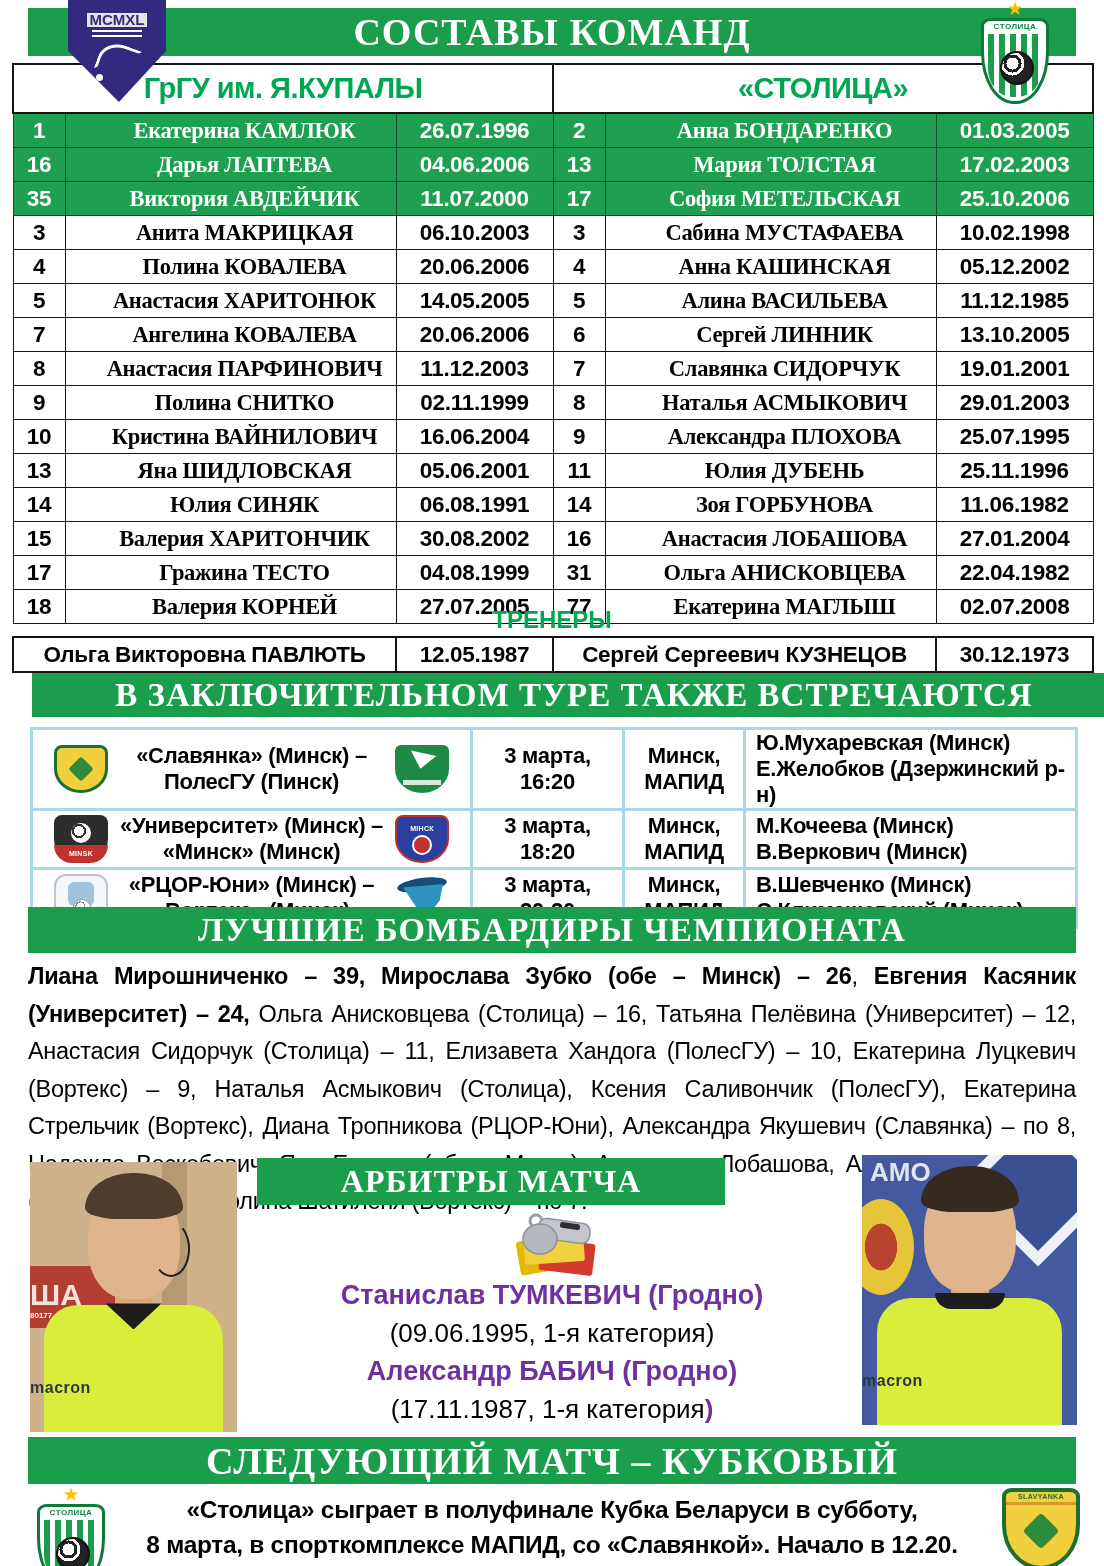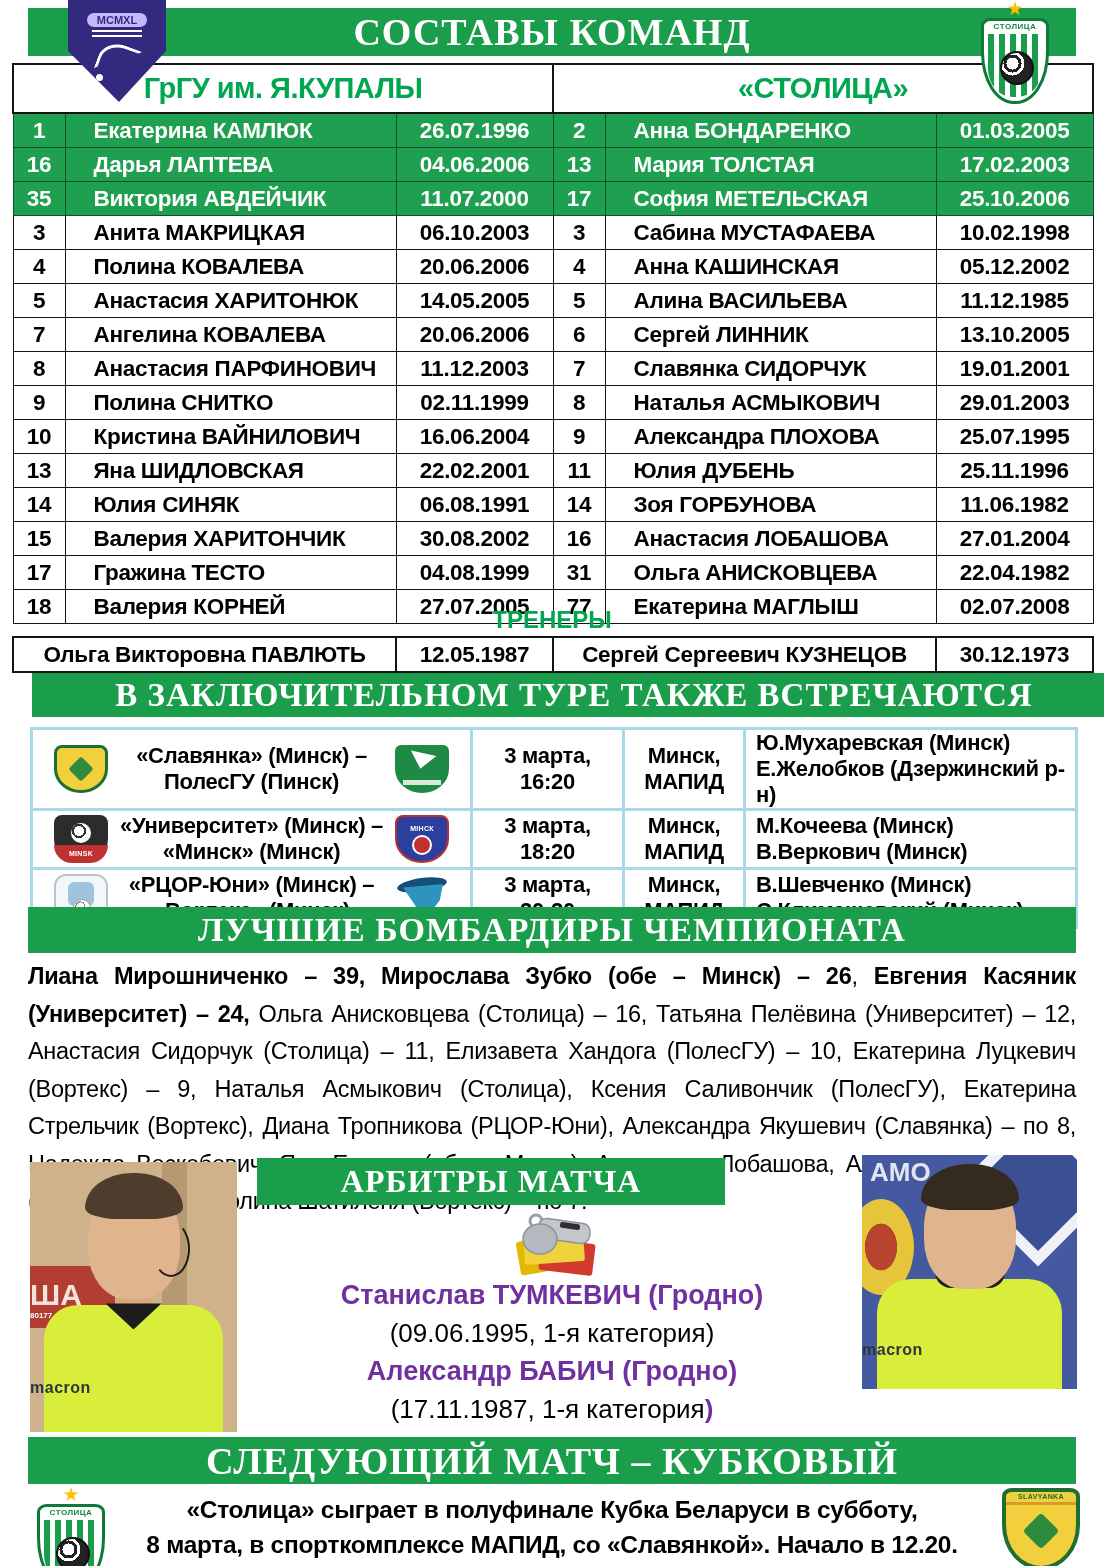--- a/index.html
+++ b/index.html
@@ -10,22 +10,22 @@
           font-family:"Liberation Serif",serif;font-weight:bold;
           display:flex;align-items:center;justify-content:center;letter-spacing:1px;}
   .top-banner{left:28px;top:8px;width:1048px;height:48px;font-size:38px;}
   .round-banner{left:32px;top:673px;width:1084px;height:44px;font-size:33px;}
   .scorers-banner{left:28px;top:907px;width:1048px;height:46px;font-size:34px;}
   .referees-banner{left:257px;top:1158px;width:468px;height:47px;font-size:32px;}
   .bottom-banner{left:28px;top:1437px;width:1048px;height:47px;font-size:38px;}
   
   .pennant{position:absolute;left:68px;top:0;width:98px;height:102px;z-index:6;
            background:#33297f;clip-path:polygon(0 0,100% 0,100% 50%,52% 100%,0 50%);}
-  .pennant .band{margin:13px auto 0;width:62%;background:#c4b5fd;border-radius:7px;
-                 color:#33297f;font-size:11px;font-weight:bold;text-align:center;line-height:14px;}
+  .pennant .band{margin:13px auto 0;width:62%;background:#e5e5e5;border-radius:0;
+                 color:#33297f;font-size:15px;font-weight:bold;text-align:center;line-height:14px;}
   .pennant .line{margin:3px auto 0;width:52%;height:2px;background:#fff;}
   .pennant .player{position:absolute;left:30px;top:44px;width:34px;height:26px;
                    border:3px solid #fff;border-color:#fff transparent transparent #fff;
                    border-radius:60% 0 60% 0;transform:rotate(20deg);}
   .pennant .ball{position:absolute;left:28px;top:74px;width:7px;height:7px;border-radius:50%;background:#fff;}
   
   .stl{position:absolute;z-index:6;text-align:center;}
   .stl .star{color:#ffc000;font-size:19px;line-height:18px;}
   .stl .shield{position:relative;margin:0 auto;width:62px;height:80px;background:#fff;
                border:3px solid #0d7a3a;border-radius:10px 10px 48% 48%/8px 8px 60% 60%;overflow:hidden;}
@@ -46,21 +46,21 @@
              background:#2e8b3d;transform:rotate(45deg);border-radius:4px;}
   .slv .bar{position:absolute;left:0;right:0;top:10px;height:3px;background:#d89a2b;}
   
   table{border-collapse:collapse;table-layout:fixed;}
   .roster{position:absolute;left:12px;top:63px;width:1080px;}
   .roster th{height:45px;background:#fff;color:#00a650;font-size:29px;font-weight:bold;
              border:2.5px solid #141414;letter-spacing:-.5px;}
   .roster td{height:33px;font-size:22.5px;font-weight:bold;border:1.8px solid #141414;
              padding:0;letter-spacing:-.3px;overflow:hidden;white-space:nowrap;}
   .roster td.num,.roster td.dt{text-align:center;}
-  .roster td.nm{text-align:left;padding-left:28px;}
+  .roster td.nm{text-align:center;padding-left:28px;font-family:Liberation Serif, serif;}
   .roster tr.gk td{background:#1ea050;color:#fff;border-color:#11502b;}
   
   .coaches-title{position:absolute;left:0;top:606px;width:1104px;text-align:center;
                  color:#00a650;font-size:24px;font-weight:bold;}
   .coaches{position:absolute;left:12px;top:636px;width:1080px;}
   .coaches td{height:31px;font-size:22.5px;font-weight:bold;border:2.2px solid #141414;
               text-align:center;letter-spacing:-.3px;}
   
   .matches{position:absolute;left:30px;top:727px;width:1045px;}
   .matches td{border:3px solid #a9d8e8;background:#fff;height:56px;font-size:22px;font-weight:bold;
@@ -105,21 +105,21 @@
   .scorers{position:absolute;left:28px;top:958px;width:1048px;margin:0;
            font-size:23.5px;line-height:37.5px;text-align:justify;letter-spacing:-.3px;}
   .scorers .b{font-weight:bold;}
   
   .photo{position:absolute;overflow:hidden;}
   .photo-left{left:30px;top:1162px;width:207px;height:270px;
       background:linear-gradient(90deg,#cdb28b 0 64%,#b69872 64% 76%,#cfb28a 76%);}
   .photo-left .redban{position:absolute;left:0;top:104px;width:118px;height:62px;background:#b23d33;
       color:#f3e3d8;font-weight:bold;font-size:30px;line-height:58px;}
   .photo-left .redban small{display:block;font-size:8px;line-height:8px;margin-top:-12px;color:#fff;}
-  .photo-right{left:862px;top:1155px;width:215px;height:234px;background:#44599f;}
+  .photo-right{left:862px;top:1155px;width:215px;height:270px;background:#44599f;}
   .photo-right .diamond{position:absolute;right:-18px;top:-26px;width:92px;height:92px;
       border:11px solid #eef2f8;transform:rotate(45deg);background:#3b4f93;}
   .photo-right .amo{position:absolute;left:8px;top:2px;color:#dfe6f2;font-weight:bold;font-size:26px;}
   .photo-right .iv{position:absolute;left:12px;top:62px;color:#dfe6f2;font-weight:bold;font-size:22px;}
   .photo-right .oval{position:absolute;left:-14px;top:44px;width:66px;height:96px;border-radius:50%;
       background:radial-gradient(ellipse at center,#b8432f 0 34%,#e6c53a 35%);}
   .person{position:absolute;left:0;top:0;width:100%;height:100%;}
   .person .shirt{position:absolute;left:7%;right:7%;bottom:0;height:47%;background:#d9ee3b;border-radius:34px 34px 0 0;}
   .person .collarV{position:absolute;left:50%;bottom:38%;width:56px;height:26px;margin-left:-28px;
       background:#1d1d1d;clip-path:polygon(0 0,100% 0,50% 100%);}
@@ -264,21 +264,21 @@
           <td class="num">10</td>
           <td class="nm">Кристина ВАЙНИЛОВИЧ</td>
           <td class="dt">16.06.2004</td>
           <td class="num">9</td>
           <td class="nm">Александра ПЛОХОВА</td>
           <td class="dt">25.07.1995</td>
         </tr>
         <tr>
           <td class="num">13</td>
           <td class="nm">Яна ШИДЛОВСКАЯ</td>
-          <td class="dt">22.02.2001</td>
+          <td class="dt">05.06.2001</td>
           <td class="num">11</td>
           <td class="nm">Юлия ДУБЕНЬ</td>
           <td class="dt">25.11.1996</td>
         </tr>
         <tr>
           <td class="num">14</td>
           <td class="nm">Юлия СИНЯК</td>
           <td class="dt">06.08.1991</td>
           <td class="num">14</td>
           <td class="nm">Зоя ГОРБУНОВА</td>

